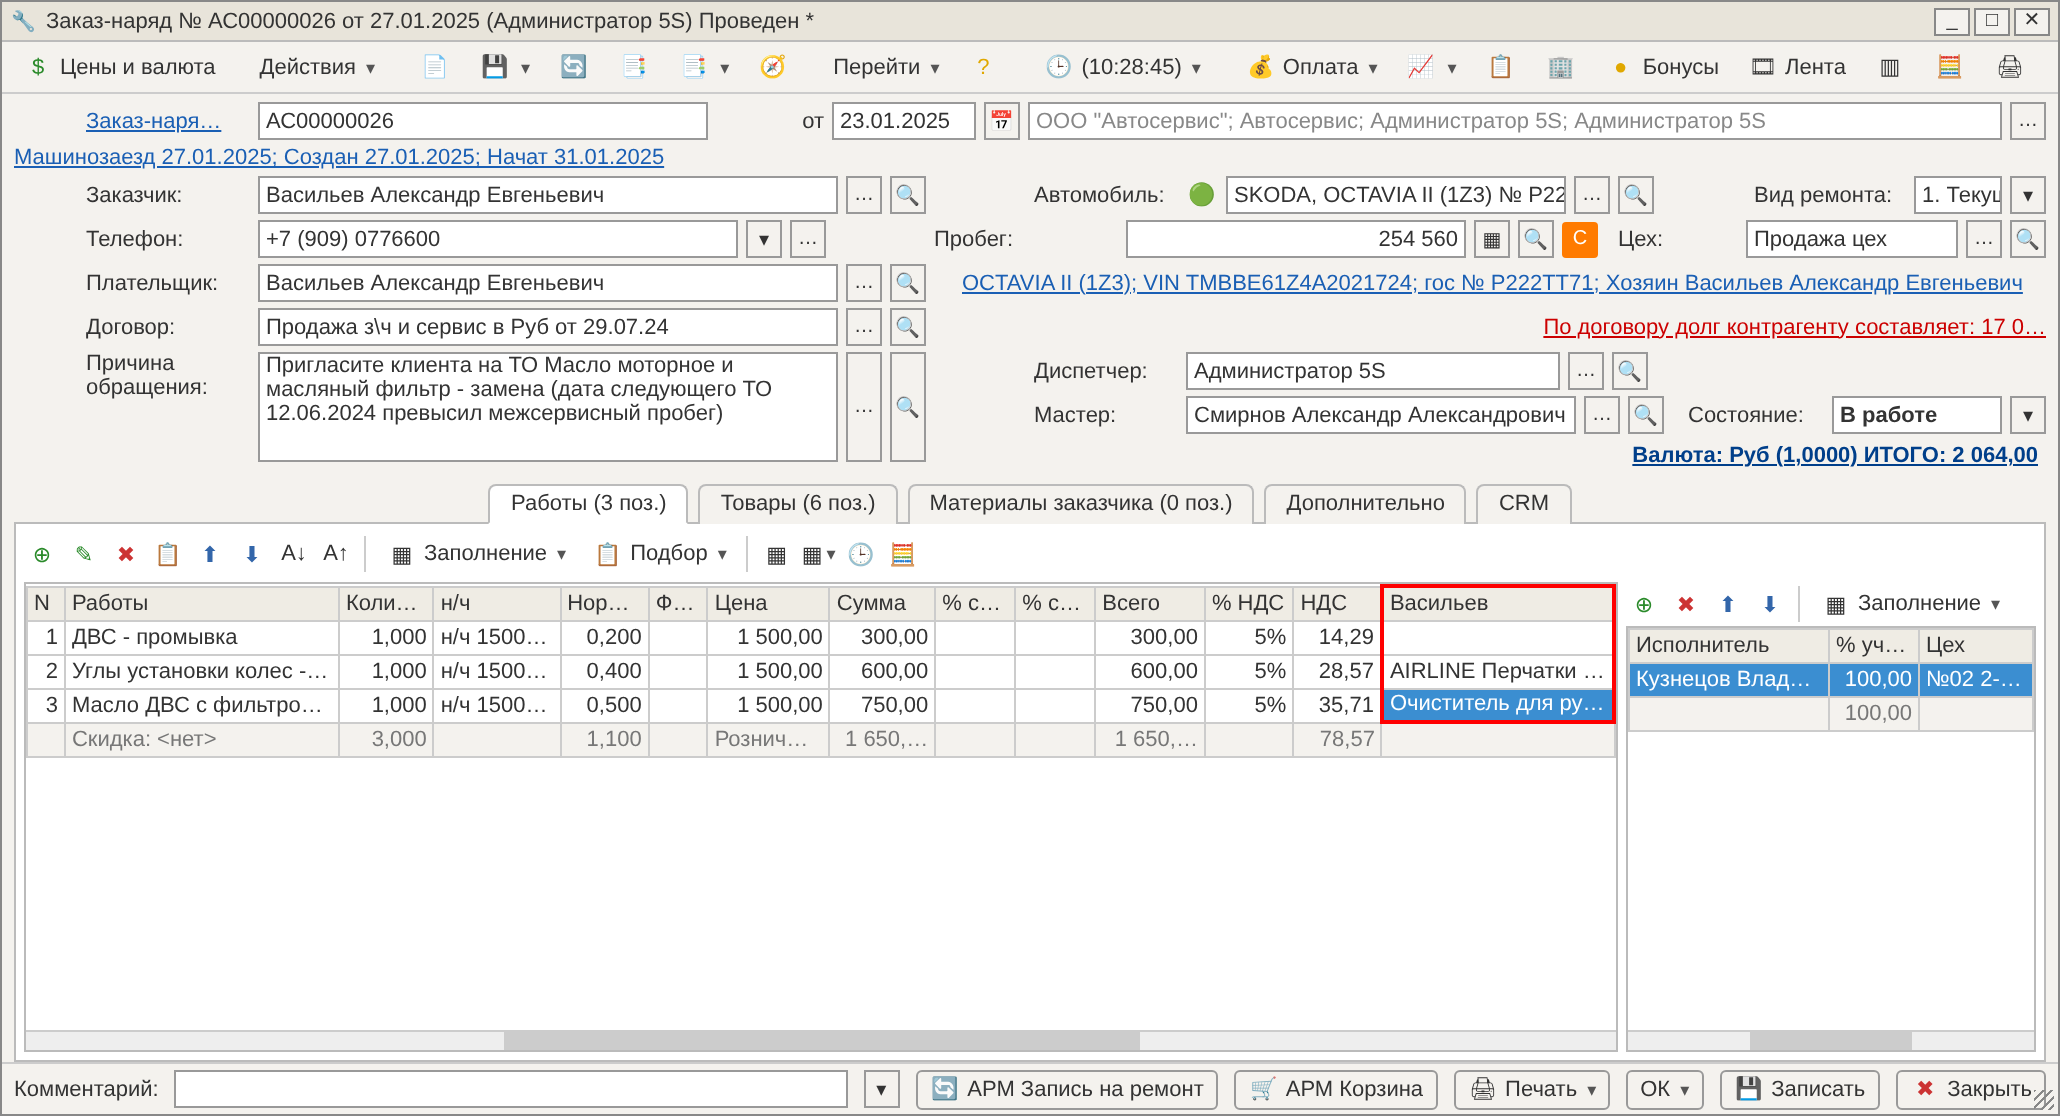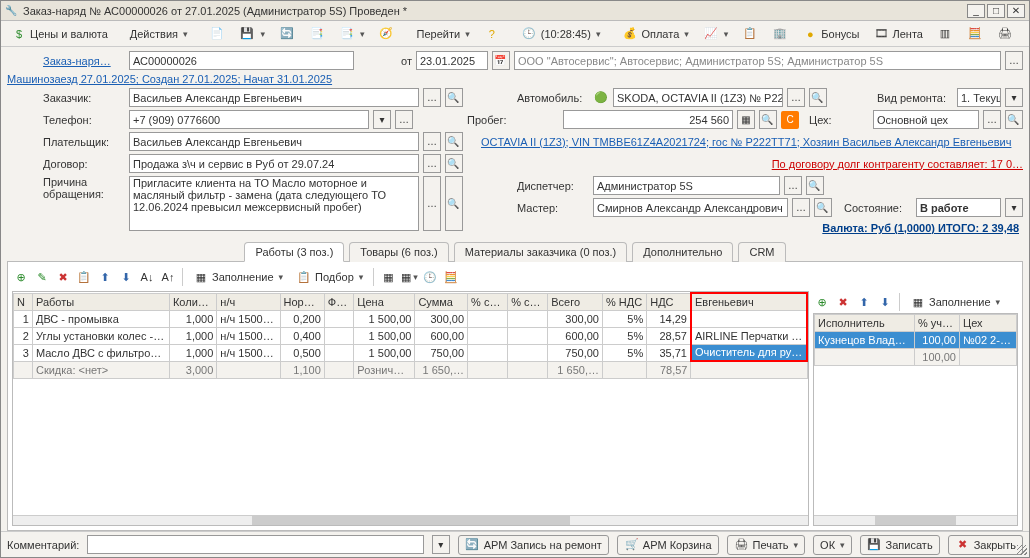--- a/index.html
+++ b/index.html
@@ -201,21 +201,21 @@
       <span class="lbl" style="width:72px">Пробег:</span>
       <span style="width:16px"></span>
       <div class="inp r" style="width:170px">
           <span>254 560</span>
         </div>
       <span class="btn-ic">▦</span>
       <span class="btn-ic">🔍</span>
       <span class="orange">C</span>
       <span class="lbl" style="width:60px;margin-left:6px">Цех:</span>
       <div class="inp" style="flex:1">
-          <span>Основной цех</span>
+          <span>Продажа цех</span>
         </div>
       <span class="btn-ic">…</span>
       <span class="btn-ic">🔍</span>
     </div>
 
     <div class="row">
       <span class="lbl">Плательщик:</span>
       <div class="inp" style="width:290px">
           <span>Васильев Александр Евгеньевич</span>
         </div>
@@ -259,21 +259,21 @@
               <span>Смирнов Александр Александрович</span>
             </div>
           <span class="btn-ic">…</span>
           <span class="btn-ic">🔍</span>
           <span class="lbl" style="width:68px;margin-left:8px">Состояние:</span>
           <div class="inp" style="flex:1;font-weight:bold">
               <span>В работе</span>
             </div>
           <span class="btn-ic">▾</span>
         </div>
-        <div class="totals">Валюта: Руб (1,0000) ИТОГО: 2 39,48</div>
+        <div class="totals">Валюта: Руб (1,0000) ИТОГО: 2 064,00</div>
       </div>
     </div>
 
     <div class="tabs">
       <span class="tab active">Работы (3 поз.)</span>
       <span class="tab">Товары (6 поз.)</span>
       <span class="tab">Материалы заказчика (0 поз.)</span>
       <span class="tab">Дополнительно</span>
       <span class="tab">CRM</span>
     </div>
@@ -332,21 +332,21 @@
               <th>н/ч</th>
               <th>Норм…</th>
               <th>Фи…</th>
               <th>Цена</th>
               <th>Сумма</th>
               <th>% ск…</th>
               <th>% ск…</th>
               <th>Всего</th>
               <th>% НДС</th>
               <th>НДС</th>
-              <th class="matcol matcol-top">Евгеньевич</th>
+              <th class="matcol matcol-top">Васильев</th>
             </tr>
                 </thead>
             <tbody>
               <tr>
                 <td class="num">1</td>
                     <td>ДВС - промывка</td>
                     <td class="num">1,000</td>
                     <td>н/ч 1500 …</td>
                     <td class="num">0,200</td>
                     <td></td>

